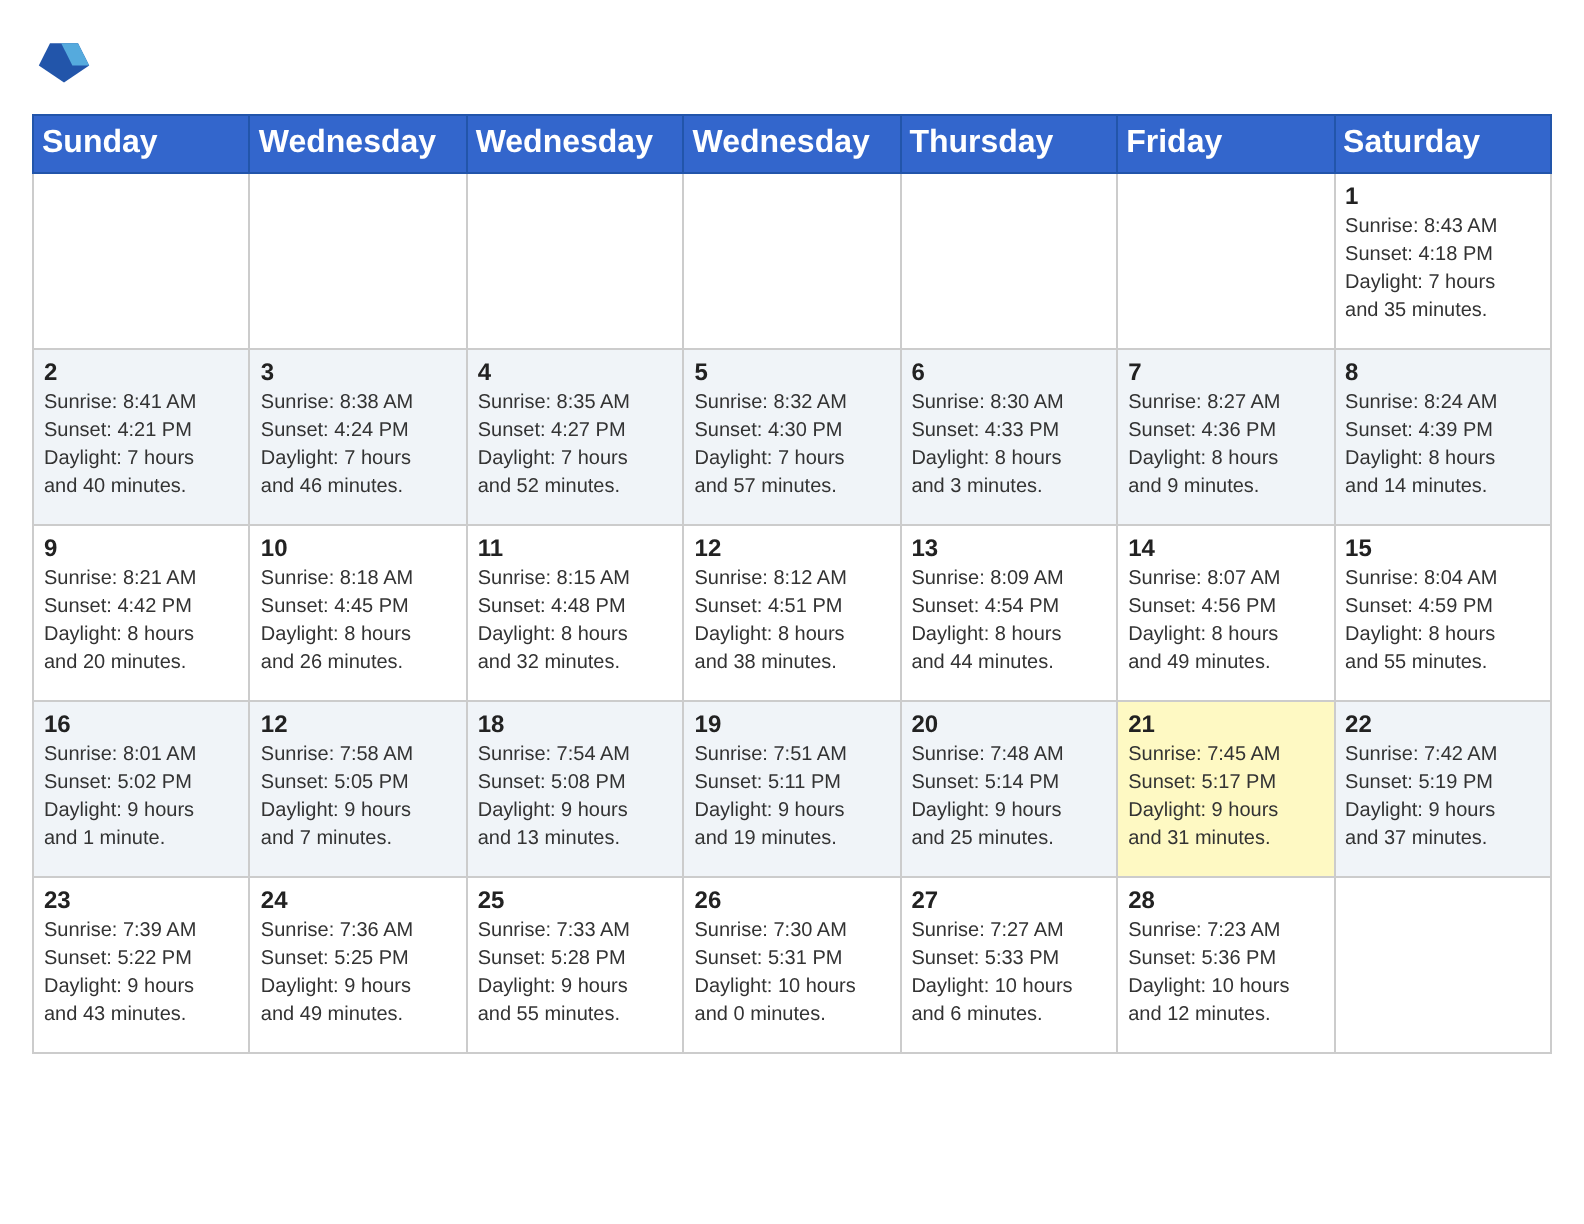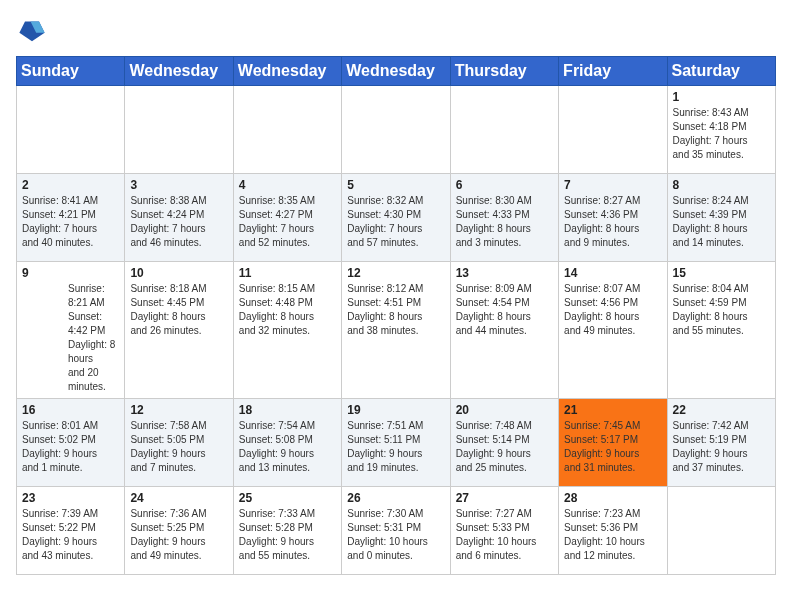--- a/index.html
+++ b/index.html
@@ -182,21 +182,21 @@
           <span class="day-num">8</span>
           <div class="day-info" style="white-space: pre-line;">Sunrise: 8:24 AM
 Sunset: 4:39 PM
 Daylight: 8 hours
 and 14 minutes.</div>
         </td>
       </tr>
       <tr>
         <td>
           <span class="day-num">9</span>
-          <div class="day-info" style="white-space: pre-line; margin-left: 46px;">Sunrise: 8:21 AM
+          <div class="day-info" style="white-space: pre-line;">Sunrise: 8:21 AM
 Sunset: 4:42 PM
 Daylight: 8 hours
 and 20 minutes.</div>
         </td>
         <td>
           <span class="day-num">10</span>
           <div class="day-info" style="white-space: pre-line;">Sunrise: 8:18 AM
 Sunset: 4:45 PM
 Daylight: 8 hours
 and 26 minutes.</div>
@@ -266,21 +266,21 @@
 Daylight: 9 hours
 and 19 minutes.</div>
         </td>
         <td style="background: rgb(240, 244, 248);">
           <span class="day-num">20</span>
           <div class="day-info" style="white-space: pre-line;">Sunrise: 7:48 AM
 Sunset: 5:14 PM
 Daylight: 9 hours
 and 25 minutes.</div>
         </td>
-        <td style="background: #f97316;">
+        <td style="background: #fef9c3;">
           <span class="day-num">21</span>
           <div class="day-info" style="white-space: pre-line;">Sunrise: 7:45 AM
 Sunset: 5:17 PM
 Daylight: 9 hours
 and 31 minutes.</div>
         </td>
         <td style="background: rgb(240, 244, 248);">
           <span class="day-num">22</span>
           <div class="day-info" style="white-space: pre-line;">Sunrise: 7:42 AM
 Sunset: 5:19 PM

